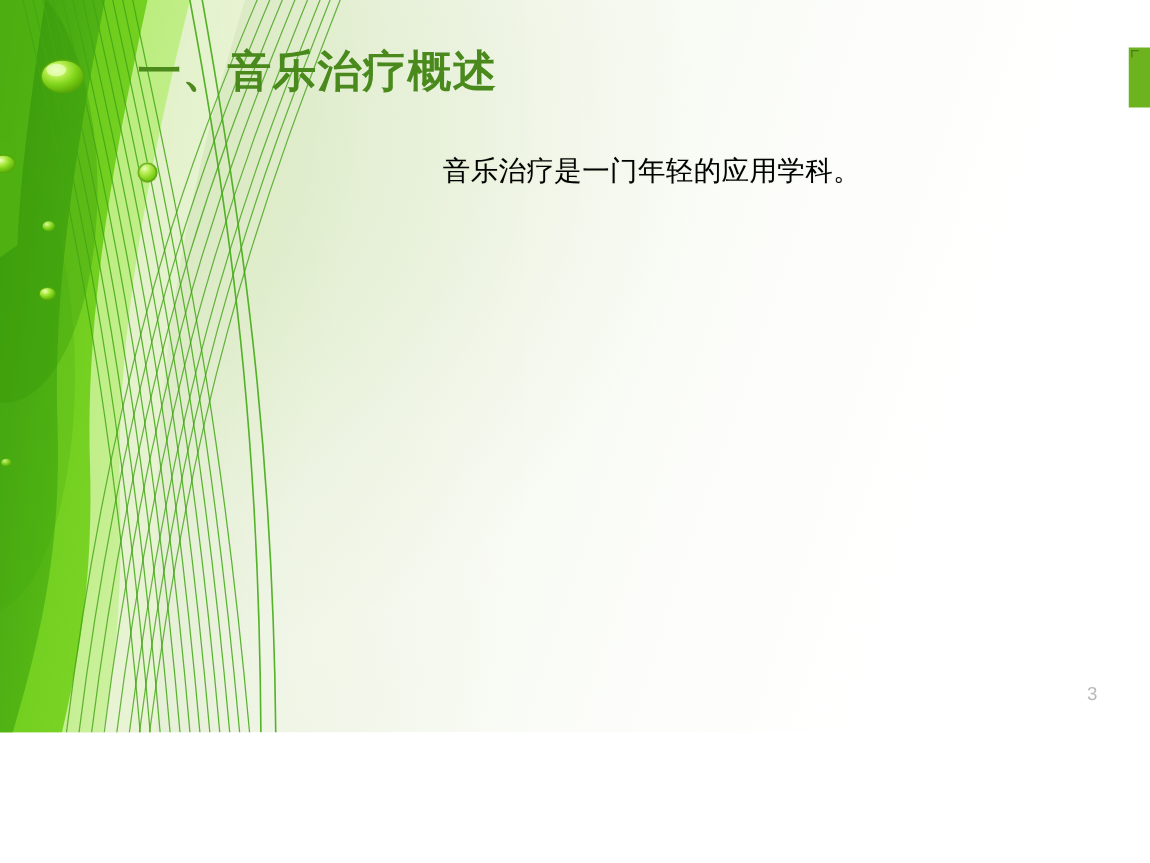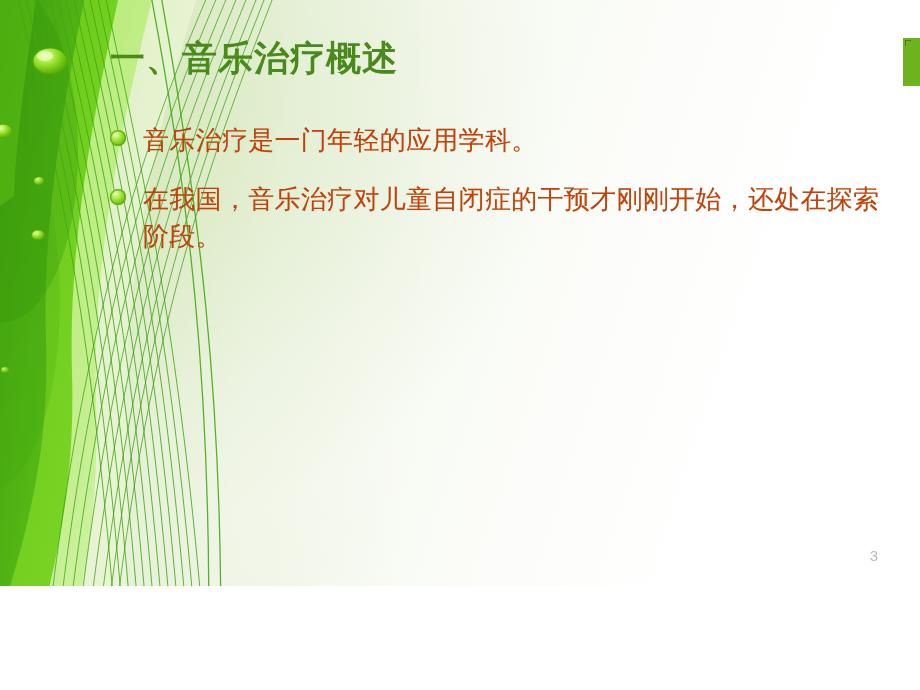--- a/index.html
+++ b/index.html
@@ -110,25 +110,26 @@
       radial-gradient(circle at 36% 30%,
           #e6ffb4 0%,
           #b6ec52 28%,
           #7ed018 58%,
           #5fb208 85%);
     box-shadow: inset 0 0 0 1.4px rgba(92,160,26,0.75),
                 0 0 1px rgba(120,180,60,0.5);
   }
   .bullet-text {
     flex: 1 1 auto;
-    color: #c2410c;
-    font-size: 26px;
+    color: #000000;
+    font-size: 22px;
     line-height: 1.42;
     letter-spacing: 0.3px;
     text-shadow: 0 0 1px rgba(95,143,59,0.25);
+    text-align: center;
   }
 
   
   .page-number {
     position: absolute;
     right: 42px;
     bottom: 22px;
     color: #b9b9b9;
     font-size: 15px;
     font-family: "Liberation Sans", sans-serif;
@@ -237,21 +238,17 @@
 
   <div class="title">
     <span class="num">一、</span><span class="txt">音乐治疗概述</span>
   </div>
 
   <div class="bullets">
     <div class="bullet-row">
       <span class="bullet-marker"></span>
       <span class="bullet-text">音乐治疗是一门年轻的应用学科。</span>
     </div>
-    <div class="bullet-row">
-      <span class="bullet-marker"></span>
-      <span class="bullet-text">在我国，音乐治疗对儿童自闭症的干预才刚刚开始，还处在探索阶段。</span>
-    </div>
   </div>
 
   <div class="page-number">3</div>
 
 </div>
 
 </body></html>

